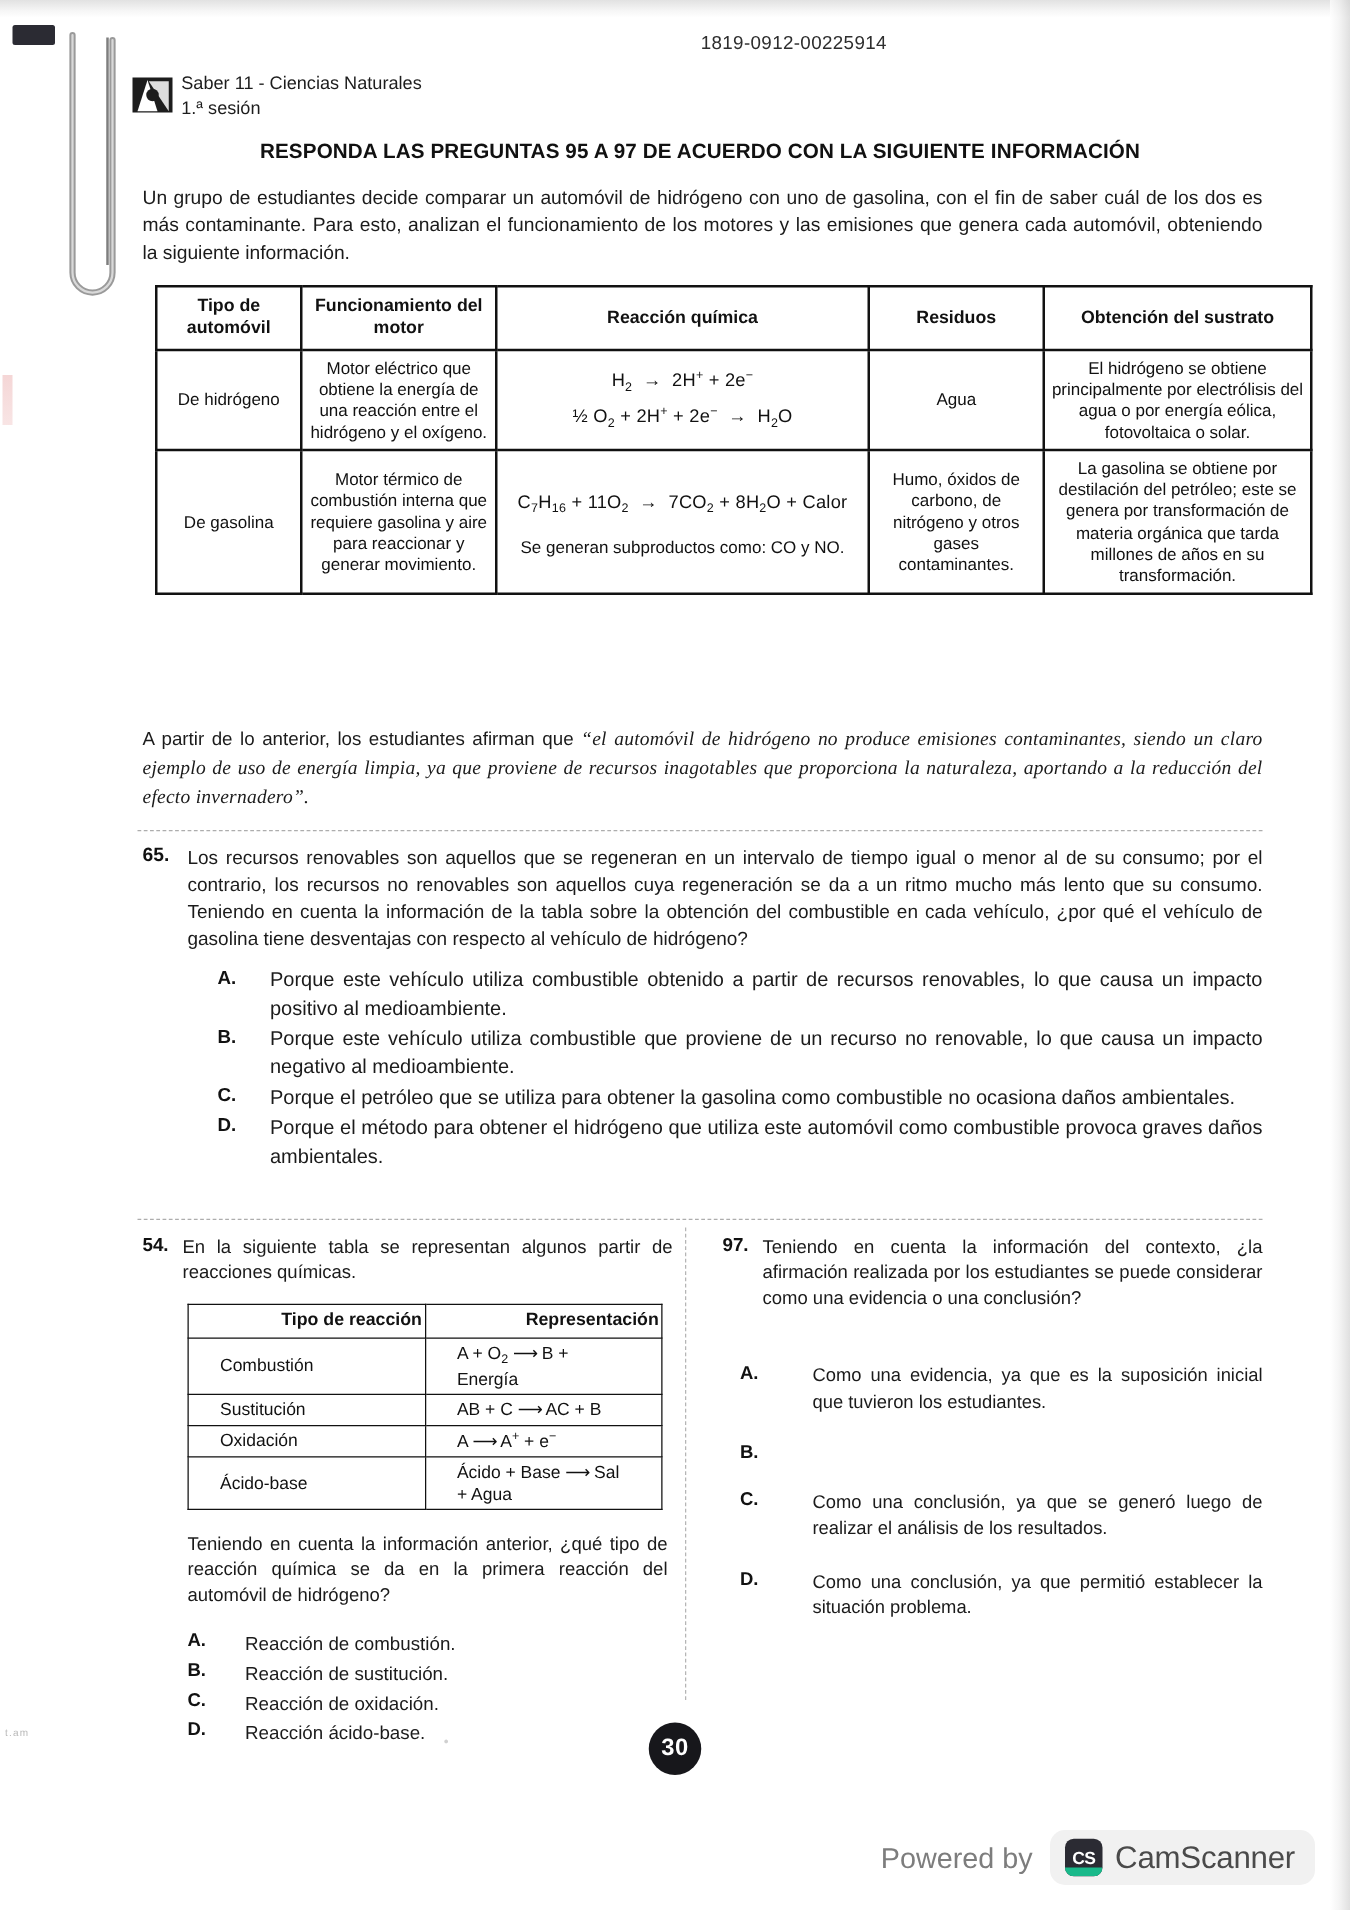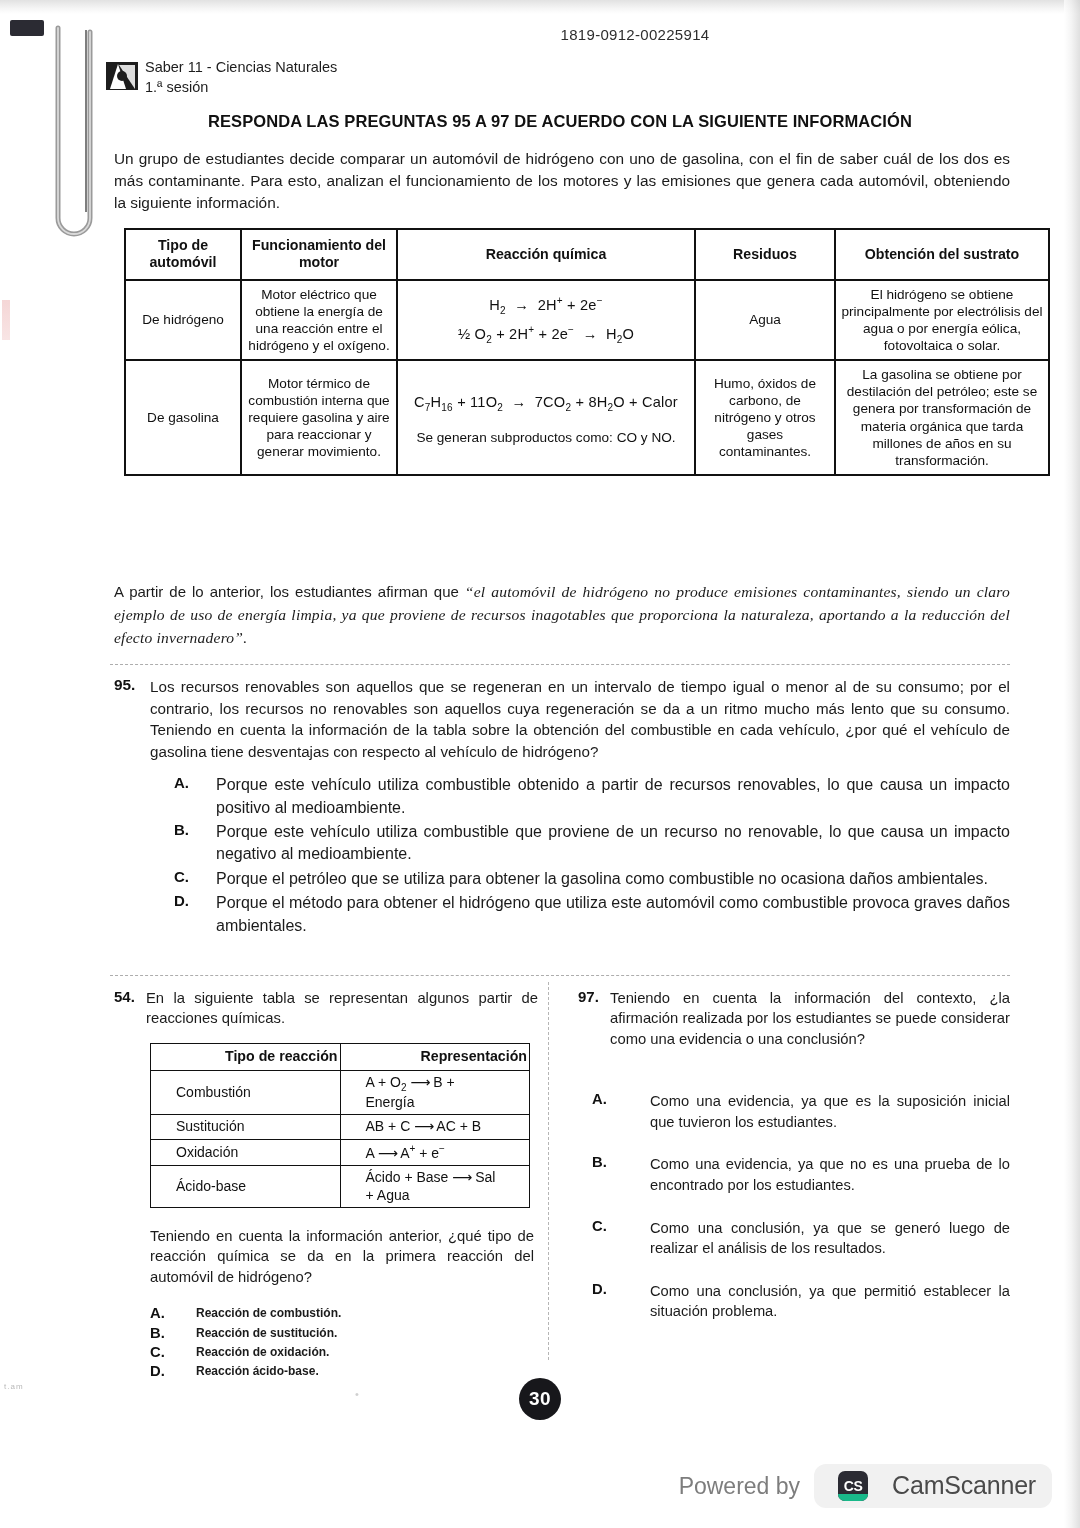--- a/index.html
+++ b/index.html
@@ -252,21 +252,21 @@
   .after-table {
     margin: 18px 0 0 36px;
     width: 384px;
     font-size: 14.8px;
     line-height: 1.38;
     color: #1b1b1b;
     text-align: justify;
   }
   .opts-96 { margin: 18px 0 0 36px; }
   .opts-96 .opt-letter { width: 46px; font-size: 14.8px; }
-  .opts-96 .opt-text { font-size: 12px; line-height: 1.45; font-weight: bold; }
+  .opts-96 .opt-text { font-size: 15px; line-height: 1.45; }
 
   .opts-97 { margin: 42px 0 0 14px; }
   .opts-97 .opt-row { margin-bottom: 22px; }
   .opts-97 .opt-letter { width: 58px; font-size: 14.8px; }
   .opts-97 .opt-text { font-size: 14.7px; line-height: 1.4; }
 
   
   .pagemark {
     position: absolute;
     left: 50%; top: 1378px;
@@ -294,24 +294,25 @@
     display: flex;
     align-items: center;
     gap: 14px;
   }
   .cam-powered {
     font-size: 23px;
     color: #7d7d7d;
   }
   .cam-pill {
     display: flex;
-    gap: 24px;
+    align-items: center;
+    gap: 10px;
     background: #f1f1f1;
     border-radius: 12px;
-    padding: 7px 16px 7px 24px;
+    padding: 7px 16px 7px 12px;
   }
   .cam-badge {
     width: 30px; height: 30px;
     border-radius: 7px;
     background: #2b2b33;
     position: relative;
     overflow: hidden;
     display: flex;
     align-items: center;
     justify-content: center;
@@ -412,21 +413,21 @@
   </table>
 
   <div class="quote">
     <span>A partir de lo anterior, los estudiantes afirman que </span><i>“el automóvil de hidrógeno no produce emisiones contaminantes, siendo un claro ejemplo de uso de energía limpia, ya que proviene de recursos inagotables que proporciona la naturaleza, aportando a la reducción del efecto invernadero”.</i>
   </div>
 
   <div class="rule rule-1"></div>
 
   <div class="q95">
     <div class="q-row">
-      <div class="q-num">95.</div>
+      <div class="q-num">65.</div>
       <div class="q-stem">Los recursos renovables son aquellos que se regeneran en un intervalo de tiempo igual o menor al de su consumo; por el contrario, los recursos no renovables son aquellos cuya regeneración se da a un ritmo mucho más lento que su consumo. Teniendo en cuenta la información de la tabla sobre la obtención del combustible en cada vehículo, ¿por qué el vehículo de gasolina tiene desventajas con respecto al vehículo de hidrógeno?</div>
     </div>
     <div class="opts-95">
       <div class="opt-row">
         <div class="opt-letter">A.</div>
         <div class="opt-text">Porque este vehículo utiliza combustible obtenido a partir de recursos renovables, lo que causa un impacto positivo al medioambiente.</div>
       </div>
       <div class="opt-row">
         <div class="opt-letter">B.</div>
         <div class="opt-text">Porque este vehículo utiliza combustible que proviene de un recurso no renovable, lo que causa un impacto negativo al medioambiente.</div>
@@ -505,21 +506,20 @@
       <div class="q-num-s">97.</div>
       <div class="q-stem-s">Teniendo en cuenta la información del contexto, ¿la afirmación realizada por los estudiantes se puede considerar como una evidencia o una conclusión?</div>
     </div>
     <div class="opts-97">
       <div class="opt-row">
         <div class="opt-letter">A.</div>
         <div class="opt-text">Como una evidencia, ya que es la suposición inicial que tuvieron los estudiantes.</div>
       </div>
       <div class="opt-row">
         <div class="opt-letter">B.</div>
-        <div class="opt-text">Como una evidencia, ya que no es una prueba de lo encontrado por los estudiantes.</div>
       </div>
       <div class="opt-row">
         <div class="opt-letter">C.</div>
         <div class="opt-text">Como una conclusión, ya que se generó luego de realizar el análisis de los resultados.</div>
       </div>
       <div class="opt-row">
         <div class="opt-letter">D.</div>
         <div class="opt-text">Como una conclusión, ya que permitió establecer la situación problema.</div>
       </div>
     </div>

